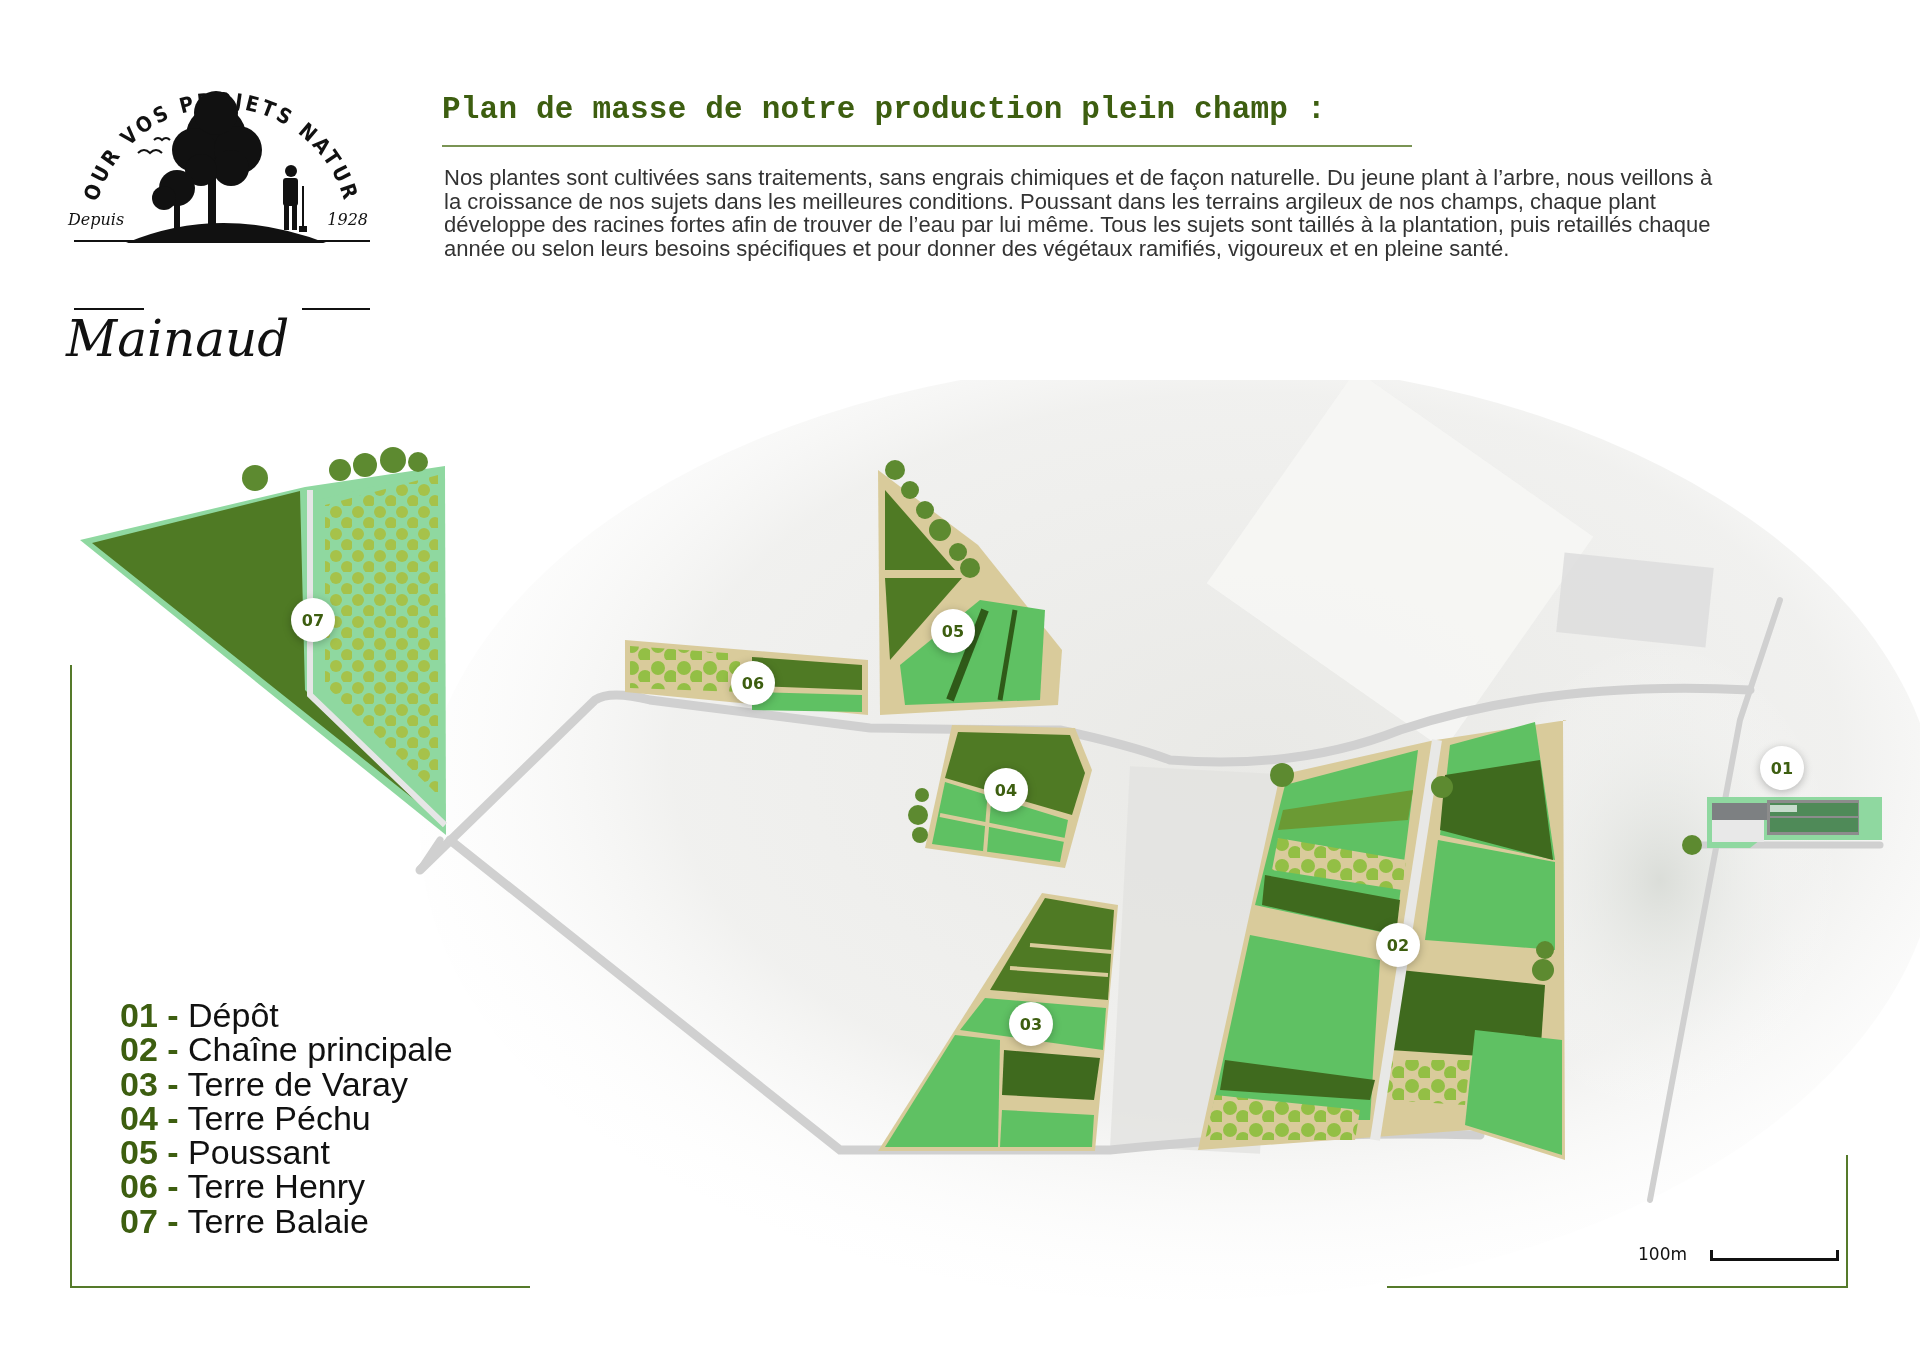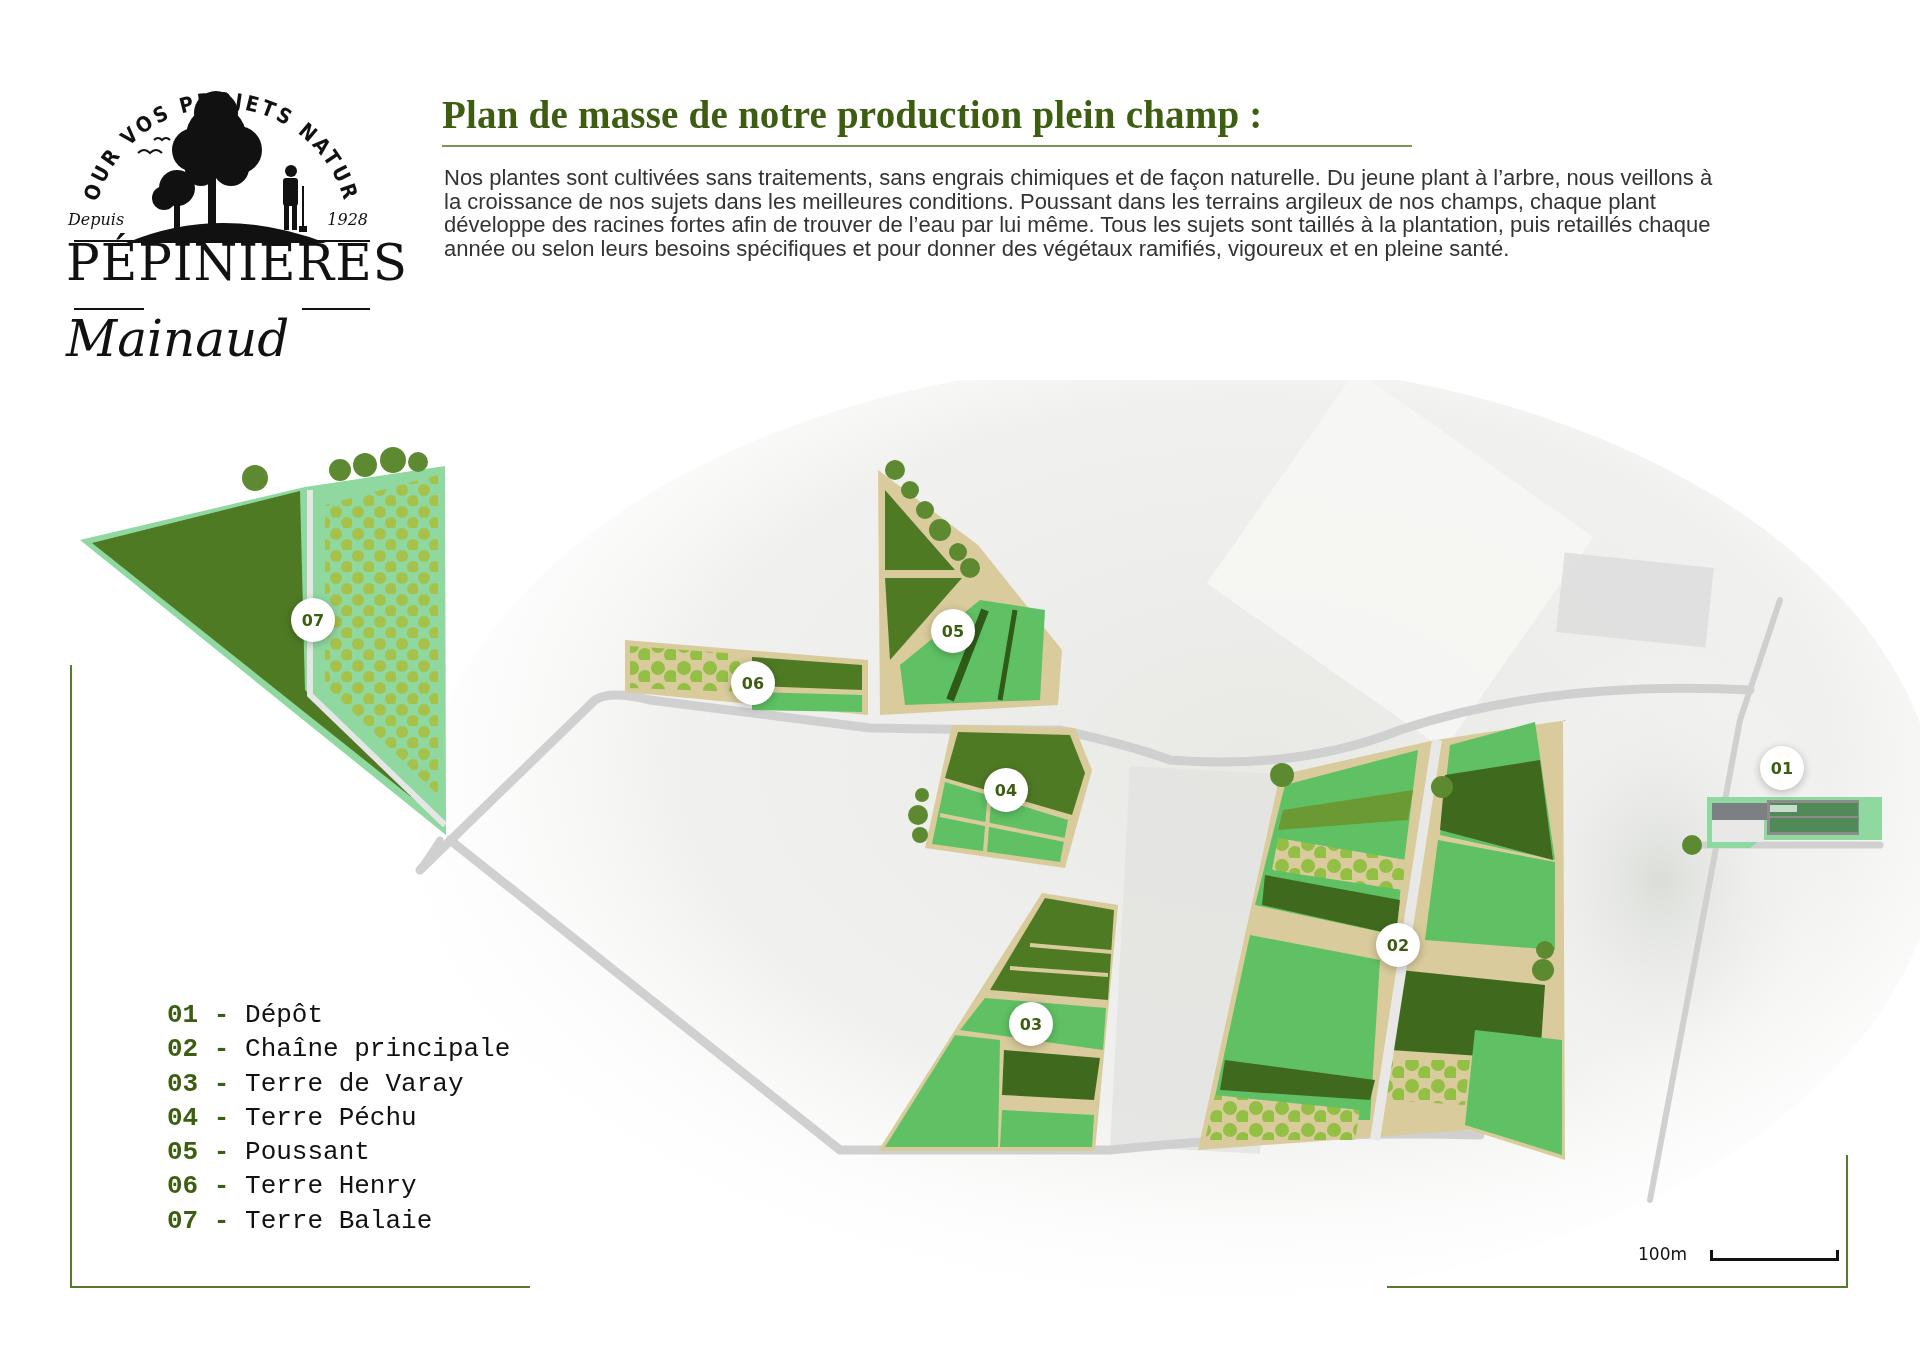--- a/index.html
+++ b/index.html
@@ -13,40 +13,40 @@
   #logo { left: 66px; top: 58px; width: 310px; height: 320px; }
   #logo .arc-text { font-family: "DejaVu Sans Condensed", "DejaVu Sans", sans-serif; font-weight: bold; font-size: 21px; letter-spacing: 3px; fill: #111; }
   #logo .brand { position: absolute; left: 0; top: 176px; width: 310px; text-align: center;
     font-family: "DejaVu Serif", serif; font-size: 50px; letter-spacing: 1px; color: #111; }
   #logo .script { position: absolute; left: 0; top: 252px; width: 310px; 
     font-family: "DejaVu Serif", serif; font-style: italic; font-size: 50px; color: #111; }
   #logo .since { position: absolute; top: 152px; font-family: "DejaVu Serif", serif; font-style: italic; font-size: 16px; color: #111; }
   #logo .rule { position: absolute; height: 2px; background: #111; }
 
   
-  #title { left: 442px; top: 92px; font-family: Liberation Serif, serif; font-weight: bold;
-    font-size: 39px; color: #3d5e10; letter-spacing: 0.2px; white-space: nowrap; }
+  #title { left: 442px; top: 92px; font-family: Liberation Mono, monospace; font-weight: bold;
+    font-size: 31px; color: #3d5e10; letter-spacing: 0.2px; white-space: nowrap; }
   #title-rule { left: 442px; top: 145px; width: 970px; height: 2px; background: #7a9454; }
   #intro { left: 444px; top: 166px; width: 1280px; font-family: "Liberation Sans", sans-serif;
     font-size: 22px; line-height: 23.5px; color: #333; }
 
   
   #map { left: 0; top: 380px; width: 1920px; height: 960px; }
 
   
   .frame { position: absolute; background: #557a2a; }
 
   
   .marker { position: absolute; width: 44px; height: 44px; margin-left: -22px; margin-top: -22px;
     border-radius: 50%; background: #ffffff; box-shadow: 0 2px 8px rgba(0,0,0,0.25);
     display: flex; align-items: center; justify-content: center;
     font-family: "DejaVu Sans", sans-serif; font-weight: bold; font-size: 16px; color: #3d5e10; }
 
   
-  #legend { left: 120px; top: 998px; font-family: Liberation Mono, monospace; font-size: 26px; line-height: 34.3px; margin-left: 47px; }
+  #legend { left: 120px; top: 998px; font-family: Liberation Sans, sans-serif; font-size: 34px; line-height: 34.3px; }
   #legend .row { white-space: nowrap; }
   #legend .num { color: #3d5e10; font-weight: bold; }
   #legend .sep { color: #3d5e10; font-weight: bold; }
   #legend .name { color: #111; }
 
   
   #scale { left: 1638px; top: 1244px; display: flex; align-items: flex-end; }
   #scale .label { font-family: "DejaVu Sans", sans-serif; font-size: 17px; color: #111; margin-right: 23px; line-height: 20px; }
   #scale .bar { width: 123px; height: 8px; border: 3px solid #111; border-top: none; margin-bottom: 3px; }
 </style>
@@ -85,21 +85,20 @@
       <rect x="236" y="128" width="2" height="44"></rect>
       <rect x="233" y="168" width="8" height="6"></rect>
     </g>
 
     <path d="M 72 95 q 6 -6 12 0 q 6 -6 12 0" stroke="#111" stroke-width="2" fill="none"></path>
     <path d="M 88 82 q 4 -4 8 0 q 4 -4 8 0" stroke="#111" stroke-width="2" fill="none"></path>
   </svg>
   <span class="since" style="left:2px;">Depuis</span>
   <span class="since" style="right:8px;">1928</span>
   <div class="rule" style="left:8px; top:182px; width:296px;"></div>
-  <div class="brand">PÉPINIÈRES</div>
   <div class="rule" style="left:8px; top:250px; width:70px;"></div>
   <div class="rule" style="left:236px; top:250px; width:68px;"></div>
   <div class="script">Mainaud</div>
 </div>
 
 <div id="title" class="abs">Plan de masse de notre production plein champ :</div>
 <div id="title-rule" class="abs"></div>
 <div id="intro" class="abs">Nos plantes sont cultivées sans traitements, sans engrais chimiques et de façon naturelle. Du jeune plant à l’arbre, nous veillons à la croissance de nos sujets dans les meilleures conditions. Poussant dans les terrains argileux de nos champs, chaque plant développe des racines fortes afin de trouver de l’eau par lui même. Tous les sujets sont taillés à la plantation, puis retaillés chaque année ou selon leurs besoins spécifiques et pour donner des végétaux ramifiés, vigoureux et en pleine santé.</div>
 
 <svg id="map" class="abs" width="1920" height="960" viewBox="0 380 1920 960">

